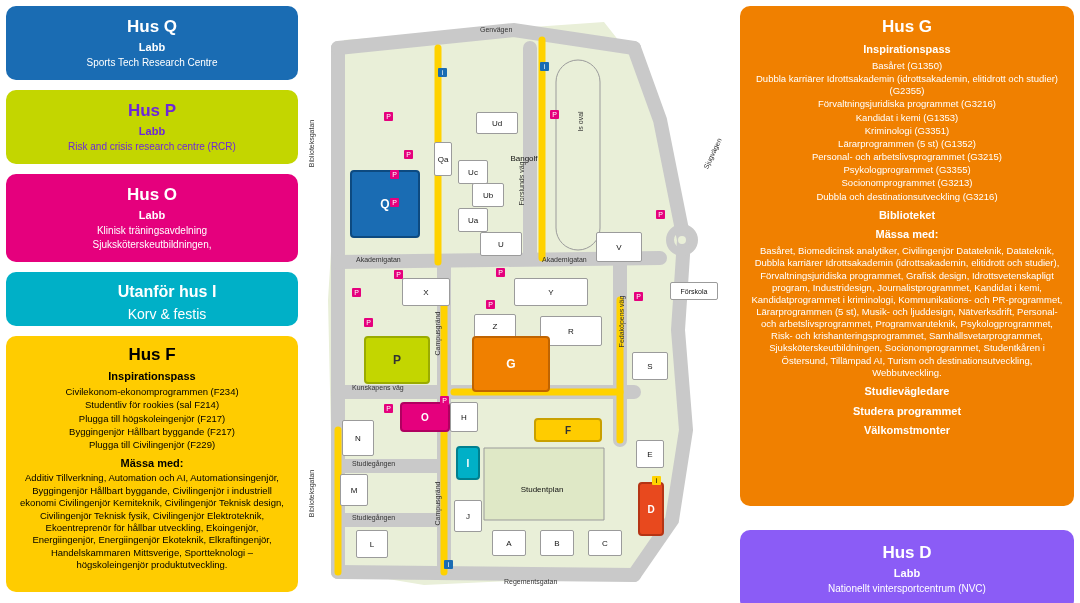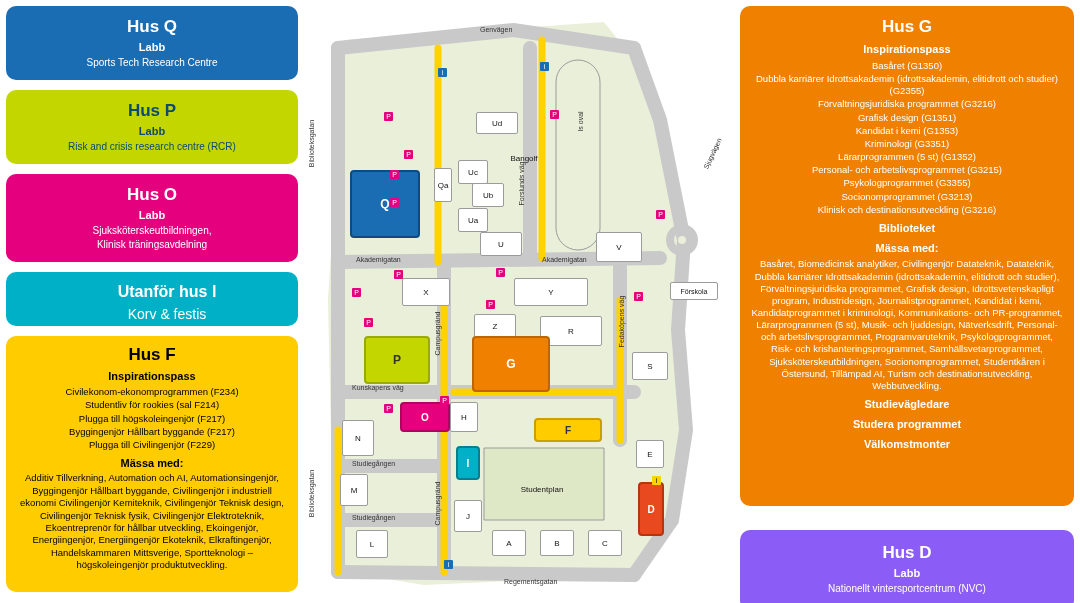--- a/index.html
+++ b/index.html
@@ -9,21 +9,21 @@
 
   
   .card{position:absolute;border-radius:10px;color:#fff;box-sizing:border-box;
         padding:6px 10px;text-align:center;line-height:1.25;}
   .card .title{font-weight:bold;font-size:17px;margin:4px 0 4px;}
   .card .sub{font-weight:bold;font-size:11px;margin:2px 0;}
   .card .body{font-size:10px;margin:1px 0;}
 
   
   #card-q{left:6px;top:6px;width:292px;height:74px;background:#1a6cb3;}
-  #card-p{left:6px;top:90px;width:292px;height:74px;background:#c3d600;color:#0c4a6e;}
+  #card-p{left:6px;top:90px;width:292px;height:74px;background:#c3d600;color:#6d28d9;}
   #card-o{left:6px;top:174px;width:292px;height:88px;background:#e5007d;}
   #card-i{left:6px;top:272px;width:292px;height:54px;background:#00b0c7;padding-left:40px;}
   #card-f{left:6px;top:336px;width:292px;height:256px;background:#ffcc00;color:#000;}
 
   #card-q .title,#card-o .title,#card-i .title{color:#fff;}
   #card-i .title{font-size:16px;}
   #card-i .sub{font-size:14px;font-weight:normal;}
 
   #card-f .title{font-size:17px;margin-top:2px;}
   #card-f .head{font-weight:bold;font-size:11px;margin:5px 0 2px;}
@@ -65,22 +65,22 @@
 
   <div class="card" id="card-p">
     <div class="title">Hus P</div>
     <div class="sub">Labb</div>
     <div class="body">Risk and crisis research centre (RCR)</div>
   </div>
 
   <div class="card" id="card-o">
     <div class="title">Hus O</div>
     <div class="sub">Labb</div>
+    <div class="body">Klinisk träningsavdelning</div>
     <div class="body">Sjuksköterskeutbildningen,</div>
-    <div class="body">Klinisk träningsavdelning</div>
   </div>
 
   <div class="card" id="card-i">
     <div class="title">Utanför hus I</div>
     <div class="sub">Korv &amp; festis</div>
   </div>
 
   <div class="card" id="card-f">
     <div class="title">Hus F</div>
     <div class="head">Inspirationspass</div>
@@ -92,28 +92,27 @@
     <div class="head">Mässa med:</div>
     <div class="body">Additiv Tillverkning, Automation och AI, Automationsingenjör, Byggingenjör Hållbart byggande, Civilingenjör i industriell ekonomi Civilingenjör Kemiteknik, Civilingenjör Teknisk design, Civilingenjör Teknisk fysik, Civilingenjör Elektroteknik, Ekoentreprenör för hållbar utveckling, Ekoingenjör, Energiingenjör, Energiingenjör Ekoteknik, Elkraftingenjör, Handelskammaren Mittsverige, Sportteknologi – högskoleingenjör produktutveckling.</div>
   </div>
 
   <div class="card" id="card-g">
     <div class="title">Hus G</div>
     <div class="head">Inspirationspass</div>
     <div class="body">Basåret (G1350)</div>
     <div class="body">Dubbla karriärer Idrottsakademin (idrottsakademin, elitidrott och studier) (G2355)</div>
     <div class="body">Förvaltningsjuridiska programmet (G3216)</div>
-    <div class="body">Grafisk design (G1351)</div>
     <div class="body">Kandidat i kemi (G1353)</div>
     <div class="body">Kriminologi (G3351)</div>
     <div class="body">Lärarprogrammen (5 st) (G1352)</div>
     <div class="body">Personal- och arbetslivsprogrammet (G3215)</div>
     <div class="body">Psykologprogrammet (G3355)</div>
     <div class="body">Socionomprogrammet (G3213)</div>
-    <div class="body">Klinisk och destinationsutveckling (G3216)</div>
+    <div class="body">Dubbla och destinationsutveckling (G3216)</div>
     <div class="head">Biblioteket</div>
     <div class="head">Mässa med:</div>
     <div class="body">Basåret, Biomedicinsk analytiker, Civilingenjör Datateknik, Datateknik, Dubbla karriärer Idrottsakademin (idrottsakademin, elitidrott och studier), Förvaltningsjuridiska programmet, Grafisk design, Idrottsvetenskapligt program, Industridesign, Journalistprogrammet, Kandidat i kemi, Kandidatprogrammet i kriminologi, Kommunikations- och PR-programmet, Lärarprogrammen (5 st), Musik- och ljuddesign, Nätverksdrift, Personal- och arbetslivsprogrammet, Programvaruteknik, Psykologprogrammet, Risk- och krishanteringsprogrammet, Samhällsvetarprogrammet, Sjuksköterskeutbildningen, Socionomprogrammet, Studentkåren i Östersund, Tillämpad AI, Turism och destinationsutveckling, Webbutveckling.</div>
     <div class="head">Studievägledare</div>
     <div class="head">Studera programmet</div>
     <div class="head">Välkomstmonter</div>
   </div>
 
   <div class="card" id="card-d">
     <div class="title">Hus D</div>
@@ -170,21 +169,21 @@
     <div class="streetlbl" style="left:112px;top:500px;transform:rotate(-90deg);">Campusgränd</div>
     <div class="streetlbl" style="left:292px;top:318px;transform:rotate(-90deg);">Fedaköpens väg</div>
     <div class="streetlbl" style="left:48px;top:384px;">Kunskapens väg</div>
     <div class="streetlbl" style="left:48px;top:460px;">Studiegången</div>
     <div class="streetlbl" style="left:48px;top:514px;">Studiegången</div>
     <div class="streetlbl" style="left:200px;top:578px;">Regementsgatan</div>
 
     <div class="bld" style="left:172px;top:112px;width:40px;height:20px;">Ud</div>
     <div class="bld" style="left:196px;top:150px;width:48px;height:16px;border:none;background:none;">Bangolf</div>
     <div class="bld" style="left:154px;top:160px;width:28px;height:22px;">Uc</div>
-    <div class="bld" style="left:130px;top:168px;width:16px;height:32px;">Qa</div>
+    <div class="bld" style="left:130px;top:142px;width:16px;height:32px;">Qa</div>
     <div class="bld" style="left:168px;top:183px;width:30px;height:22px;text-align:center;">Ub</div>
     <div class="bld" style="left:154px;top:208px;width:28px;height:22px;">Ua</div>
     <div class="bld" style="left:176px;top:232px;width:40px;height:22px;">U</div>
     <div class="bld" style="left:292px;top:232px;width:44px;height:28px;">V</div>
     <div class="bld" style="left:98px;top:278px;width:46px;height:26px;">X</div>
     <div class="bld" style="left:210px;top:278px;width:72px;height:26px;">Y</div>
     <div class="bld" style="left:366px;top:282px;width:46px;height:16px;font-size:7px;">Förskola</div>
     <div class="bld" style="left:170px;top:314px;width:40px;height:22px;">Z</div>
     <div class="bld" style="left:236px;top:316px;width:60px;height:28px;">R</div>
     <div class="bld" style="left:328px;top:352px;width:34px;height:26px;">S</div>

